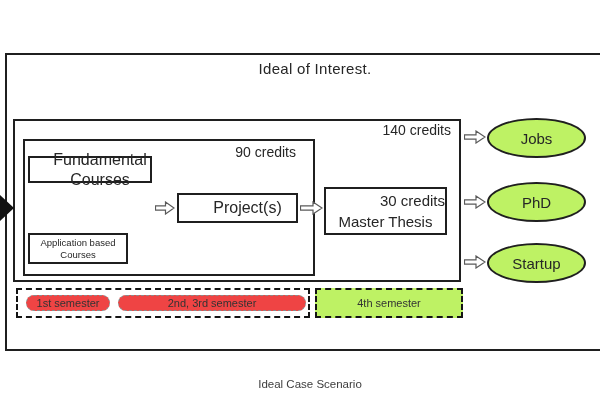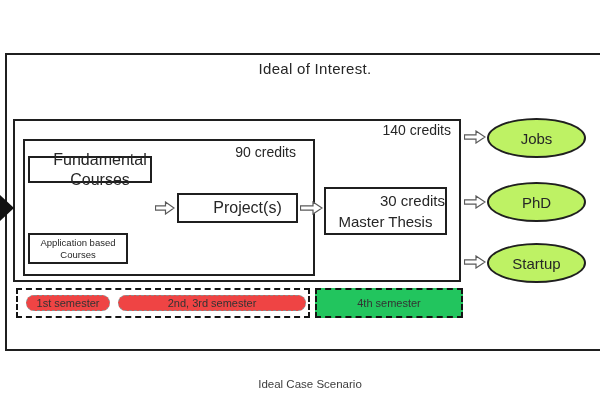--- a/index.html
+++ b/index.html
@@ -27,21 +27,21 @@
   .arrow{z-index:5;line-height:0;}
   .a1{left:155px;top:201px;}
   .a2{left:300px;top:201px;}
   .aj{left:464px;top:130px;}
   .ap{left:464px;top:195px;}
   .as{left:464px;top:255px;}
   .entry{left:0px;top:195px;z-index:6;line-height:0;}
   .ellipse{left:487px;width:99px;height:40px;border:2px solid #1f1f1f;border-radius:50%;background:#bef264;display:flex;align-items:center;justify-content:center;font-size:15px;}
   .ej{top:118px;} .ep{top:182px;} .es{top:243px;}
   .dashL{left:16px;top:288px;width:294px;height:30px;border:2px dashed #141414;background:#fff;}
-  .dash4{left:315px;top:288px;width:148px;height:30px;border:2px dashed #141414;background:#22c55e;display:flex;align-items:center;justify-content:center;font-size:11px;color:#333;}
+  .dash4{left:315px;top:288px;width:148px;height:30px;border:2px dashed #141414;background:#bef264;display:flex;align-items:center;justify-content:center;font-size:11px;color:#333;}
   .rdash{border:1px dashed #8a8a8a;border-radius:8px;background:#ef4444;display:flex;align-items:center;justify-content:center;font-size:11px;color:#333;}
   .d1{left:26px;top:295px;width:84px;height:16px;}
   .d23{left:118px;top:295px;width:188px;height:16px;}
   .caption{left:0px;top:378px;width:620px;text-align:center;font-size:11.5px;color:#3d3d3d;}
 </style>
 </head>
 <body>
 
 <div class="canvas">
 

